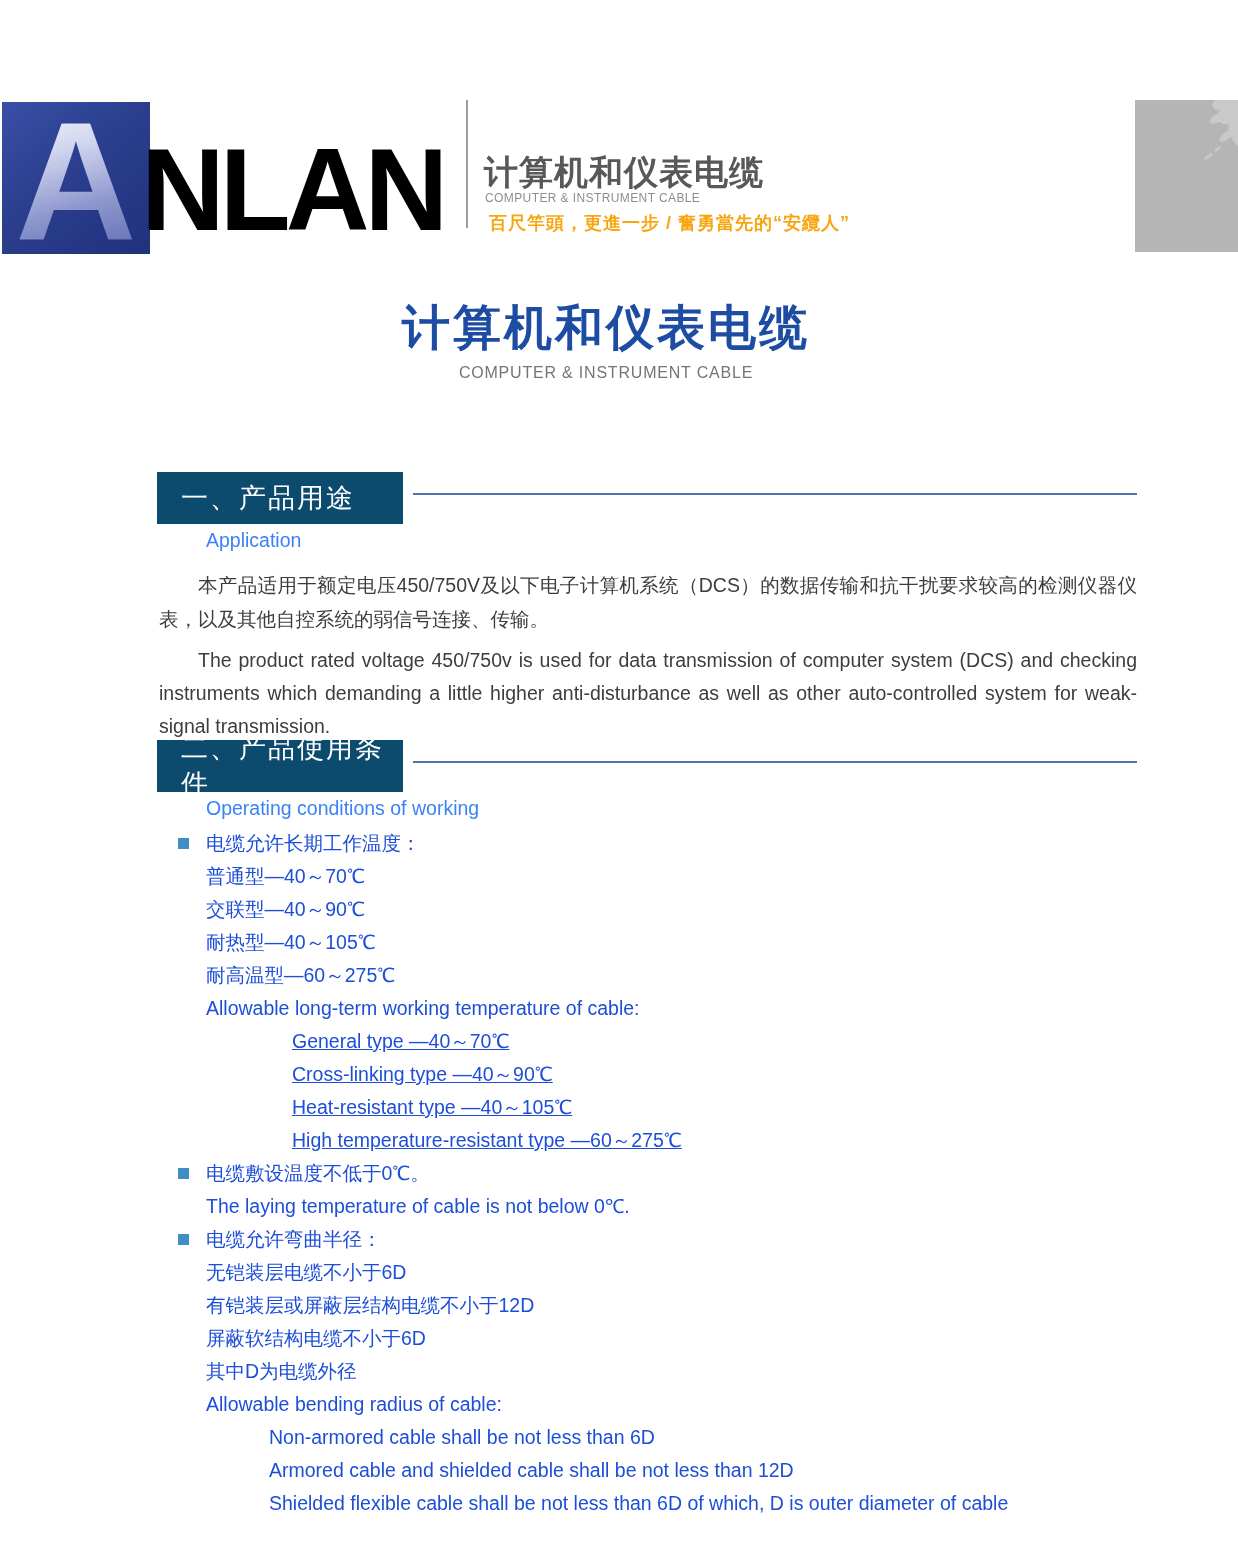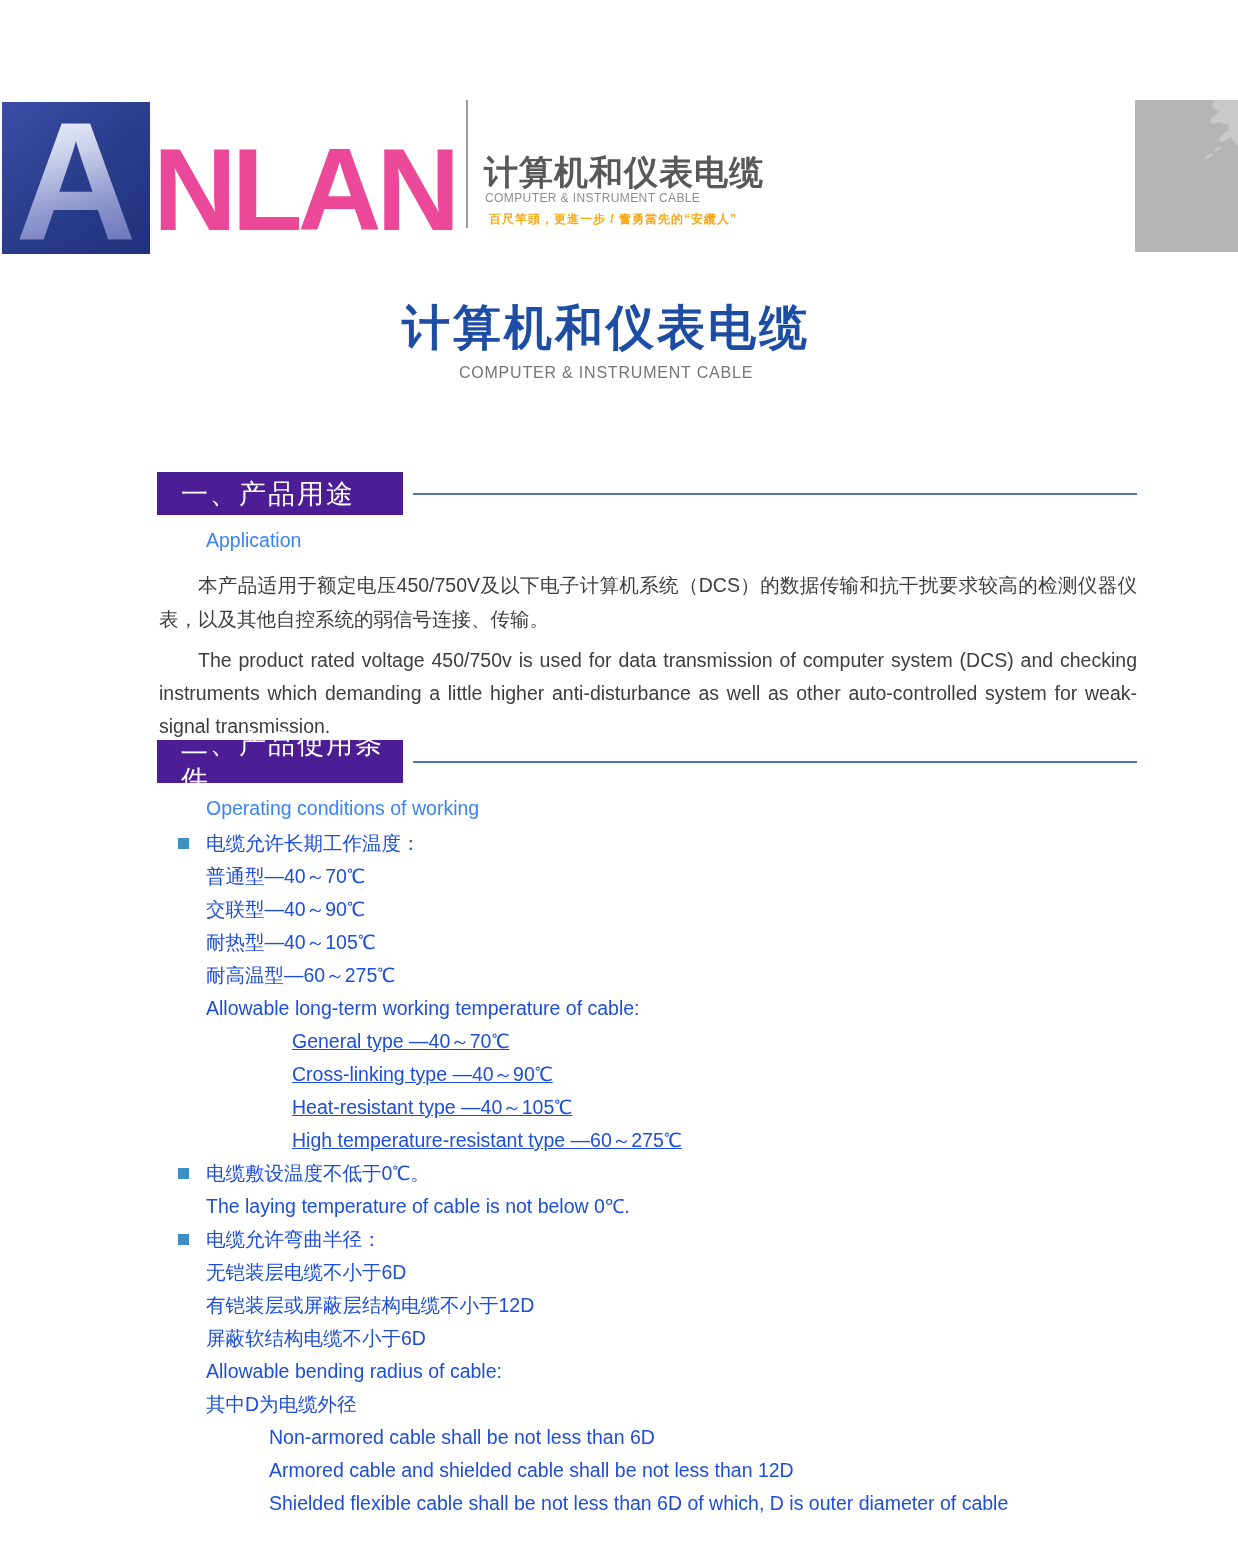--- a/index.html
+++ b/index.html
@@ -13,53 +13,53 @@
     position:absolute; left:2px; top:102px; width:148px; height:152px;
     background:linear-gradient(140deg,#3a4ea6 0%, #2b3f8e 45%, #20317c 100%);
     display:flex; align-items:flex-end; justify-content:center;
   }
   .logo-a {
     font-size:168px; font-weight:bold; line-height:0.86; letter-spacing:0;
     background:linear-gradient(165deg,#f4f6fc 0%, #cfd5ee 30%, #8d97cd 65%, #5f6cb4 100%);
     -webkit-background-clip:text; background-clip:text; color:transparent;
   }
   .logo-rest {
-    position:absolute; left:153px; top:146px; font-size:116px; font-weight:bold;
-    color:#ec4899; letter-spacing:-5px; line-height:0.76;
+    position:absolute; left:141px; top:146px; font-size:116px; font-weight:bold;
+    color:#000000; letter-spacing:-5px; line-height:0.76;
   }
   .hdr-divider { position:absolute; left:466px; top:100px; width:2px; height:128px; background:#9d9da0; }
   .hdr-title-zh {
     position:absolute; left:484px; top:155px; font-size:34px; font-weight:bold;
     color:#595757; letter-spacing:1px; line-height:1;
   }
   .hdr-title-en {
     position:absolute; left:485px; top:191px; font-size:12px; color:#8f8e8e; letter-spacing:0.4px;
   }
   .hdr-slogan {
-    position:absolute; left:489px; top:211px; font-size:12px; font-weight:bold;
+    position:absolute; left:489px; top:211px; font-size:18px; font-weight:bold;
     color:#f7a611; letter-spacing:1px;
   }
   .hdr-photo {
     position:absolute; left:1135px; top:100px; width:103px; height:152px;
     background:#b5b5b6; overflow:hidden;
   }
   .hdr-photo svg { position:absolute; right:-6px; top:-4px; }
 
   
   .doc-title { position:absolute; left:0; top:303px; width:1212px; text-align:center; }
   .doc-title-zh { font-size:48px; font-weight:bold; color:#1d4da3; letter-spacing:3px; line-height:1.05; }
   .doc-title-en { margin-top:11px; font-size:16px; color:#767474; letter-spacing:0.8px; }
 
   
   .section { position:absolute; left:157px; width:980px; }
   .section-1 { top:472px; }
   .section-2 { top:740px; }
   .sec-head { position:relative; height:44px; }
   .sec-bar {
-    position:absolute; left:0; top:0; width:246px; height:43px; background:#4c1d95;
+    position:absolute; left:0; top:0; width:246px; height:52px; background:#0c4a6e;
     color:#ffffff; font-size:27px; letter-spacing:2px;
     display:flex; align-items:center; padding-left:24px; box-sizing:border-box;
   }
   .sec-rule { position:absolute; left:256px; right:0; top:21px; height:2px; background:#5473ae; }
   .sec-sub { margin:10px 0 0 49px; font-size:19.5px; line-height:28px; color:#3b82f6; }
 
   .para {
     margin:14px 0 0 2px; font-size:19.5px; line-height:34px; color:#3d3d3d;
     text-align:justify; text-indent:2em;
   }
@@ -131,21 +131,21 @@
       <div class="line ind-1"><span>General type —40～70℃</span></div>
       <div class="line ind-1"><span>Cross-linking type —40～90℃</span></div>
       <div class="line ind-1"><span>Heat-resistant type —40～105℃</span></div>
       <div class="line ind-1"><span>High temperature-resistant type —60～275℃</span></div>
       <div class="line"><span class="bullet-sq"></span><span>电缆敷设温度不低于0℃。</span></div>
       <div class="line"><span>The laying temperature of cable is not below 0℃.</span></div>
       <div class="line"><span class="bullet-sq"></span><span>电缆允许弯曲半径：</span></div>
       <div class="line"><span>无铠装层电缆不小于6D</span></div>
       <div class="line"><span>有铠装层或屏蔽层结构电缆不小于12D</span></div>
       <div class="line"><span>屏蔽软结构电缆不小于6D</span></div>
+      <div class="line"><span>其中D为电缆外径</span></div>
       <div class="line"><span>Allowable bending radius of cable:</span></div>
-      <div class="line"><span>其中D为电缆外径</span></div>
       <div class="line ind-2"><span>Non-armored cable shall be not less than 6D</span></div>
       <div class="line ind-2"><span>Armored cable and shielded cable shall be not less than 12D</span></div>
       <div class="line ind-2"><span>Shielded flexible cable shall be not less than 6D of which, D is outer diameter of cable</span></div>
     </div>
   </div>
 
 </div>
 
 </body></html>

